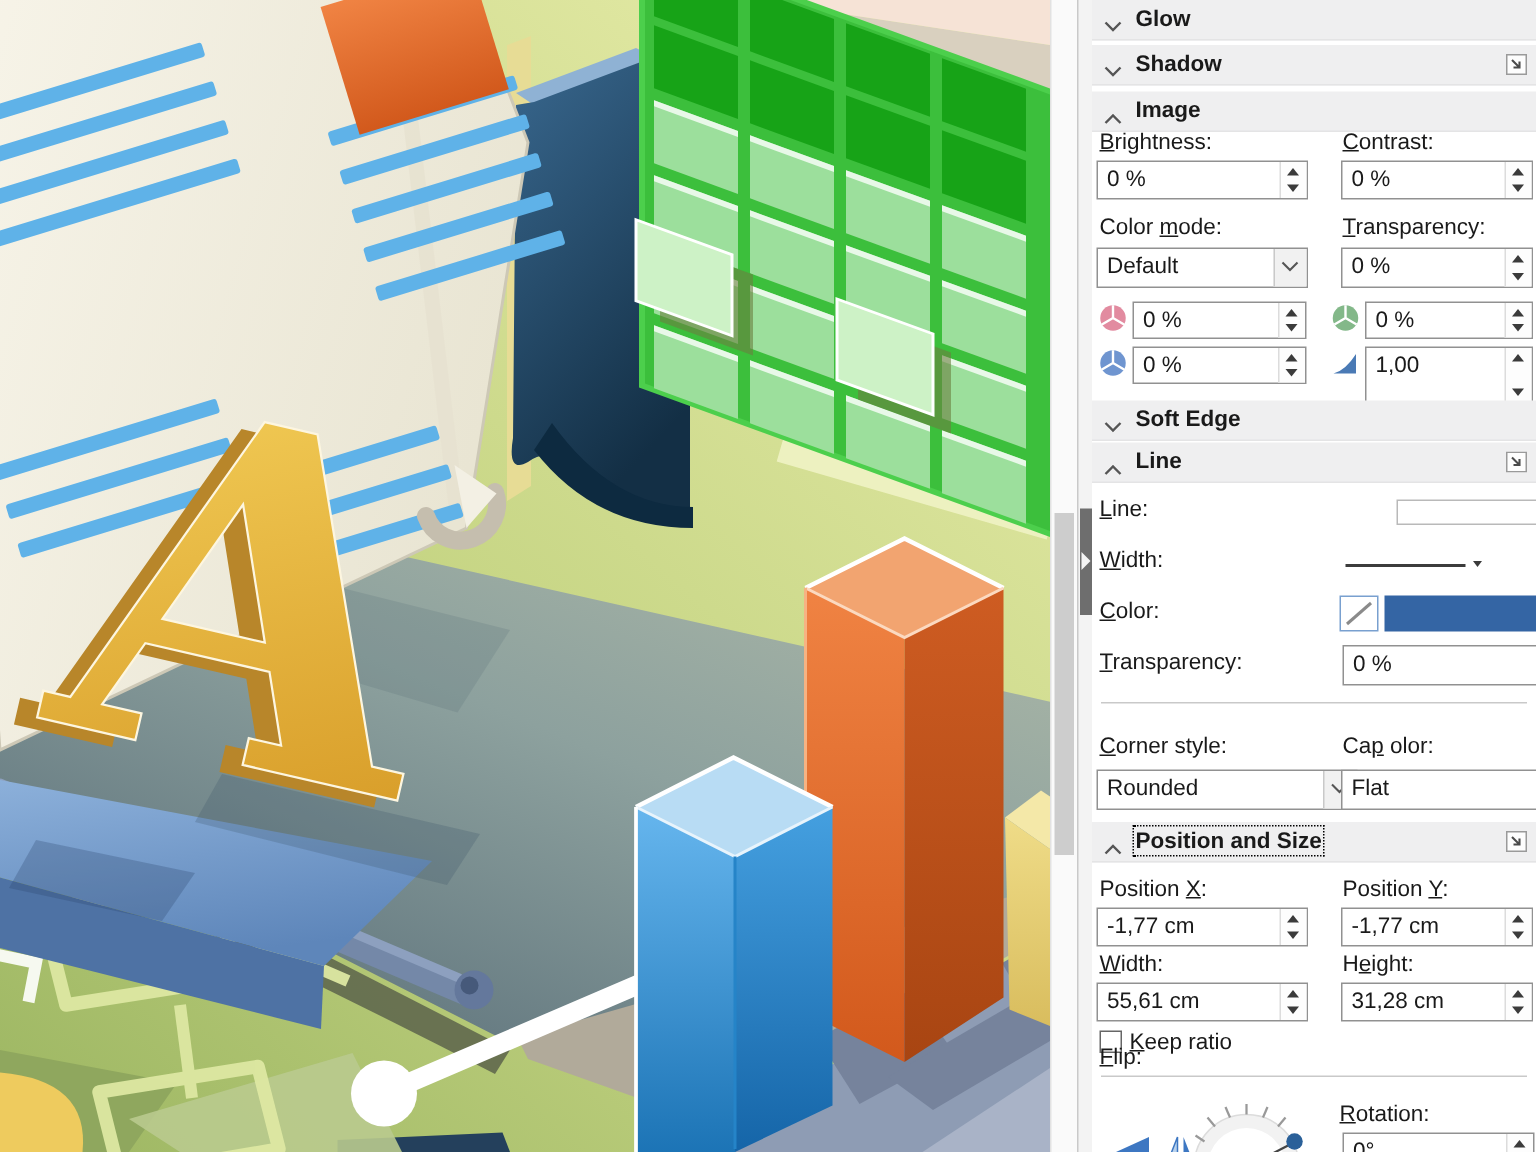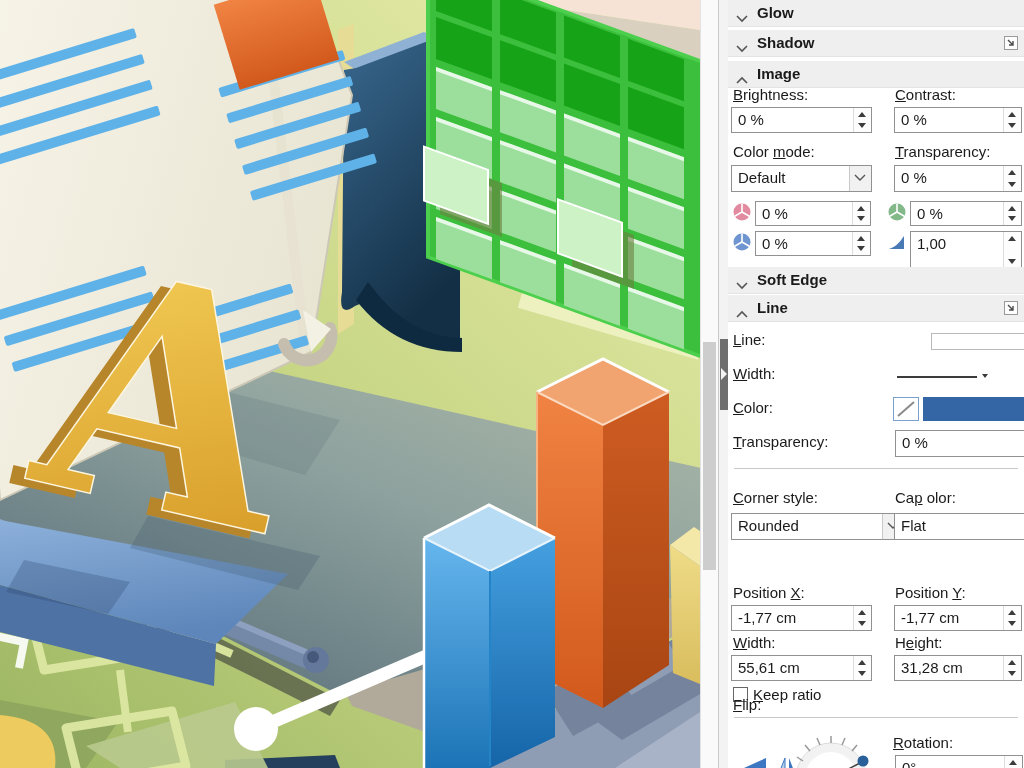--- a/index.html
+++ b/index.html
@@ -454,20 +454,30 @@
       <div class="cbtn">
           <svg width="12" height="8">
             <polyline points="1,1 6,6 11,1" fill="none" stroke="#555" stroke-width="1.4"></polyline>
           </svg>
         </div>
     </div>
     <div class="plainfield" style="left:166px;top:513px;width:132px;height:27px">
       <div class="val">Flat</div>
     </div>
 
+    <div class="sect" style="top:548px">
+      <span class="chev"><svg width="12" height="8">
+            <polyline points="1,7 6,2 11,7" fill="none" stroke="#555" stroke-width="1.6"></polyline>
+          </svg></span>
+      <span class="sect-title focused">Position and Size</span>
+      <span class="launcher"><svg width="14" height="14">
+            <rect x="0.5" y="0.5" width="13" height="13" fill="#fdfdfd" stroke="#9a9a9a"></rect>
+            <path d="M4,4 L9,9 M9,5 L9,9 L5,9" fill="none" stroke="#4a4a4a" stroke-width="1.4"></path>
+          </svg></span>
+    </div>
 
     <div class="lbl" style="left:5px;top:584px"><span>Position </span><span class="mn">X</span><span>:</span></div>
     <div class="lbl" style="left:167px;top:584px"><span>Position </span><span class="mn">Y</span><span>:</span></div>
 
     <div class="spin" style="left:3px;top:605px;width:141px">
       <div class="val">-1,77 cm</div>
       <div class="btns">
           <div class="up"></div>
           <div class="dn"></div>
         </div>

